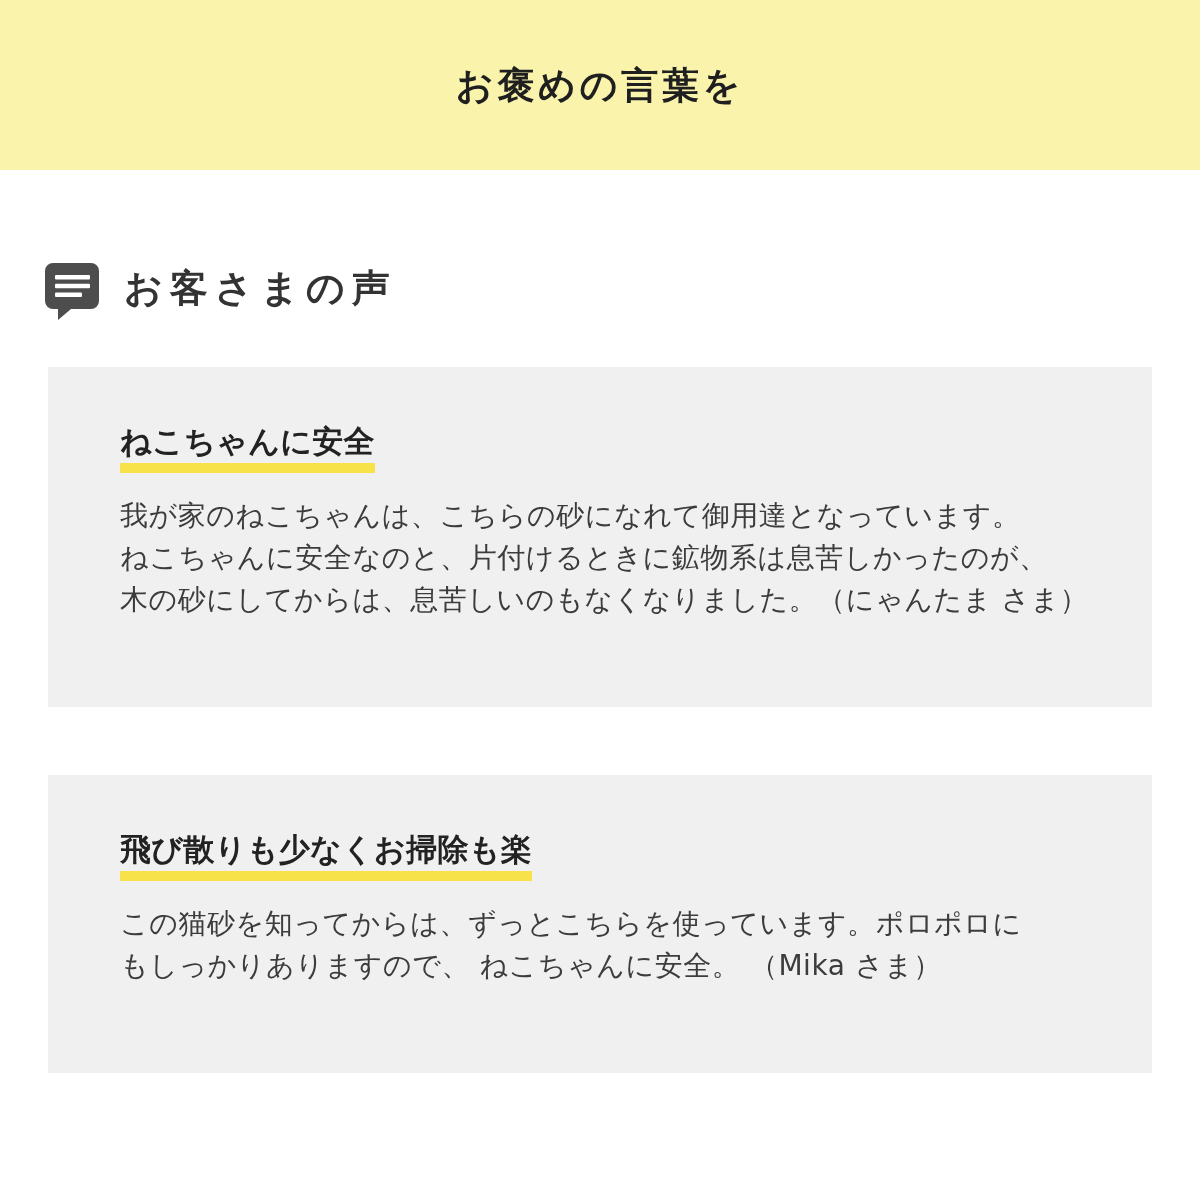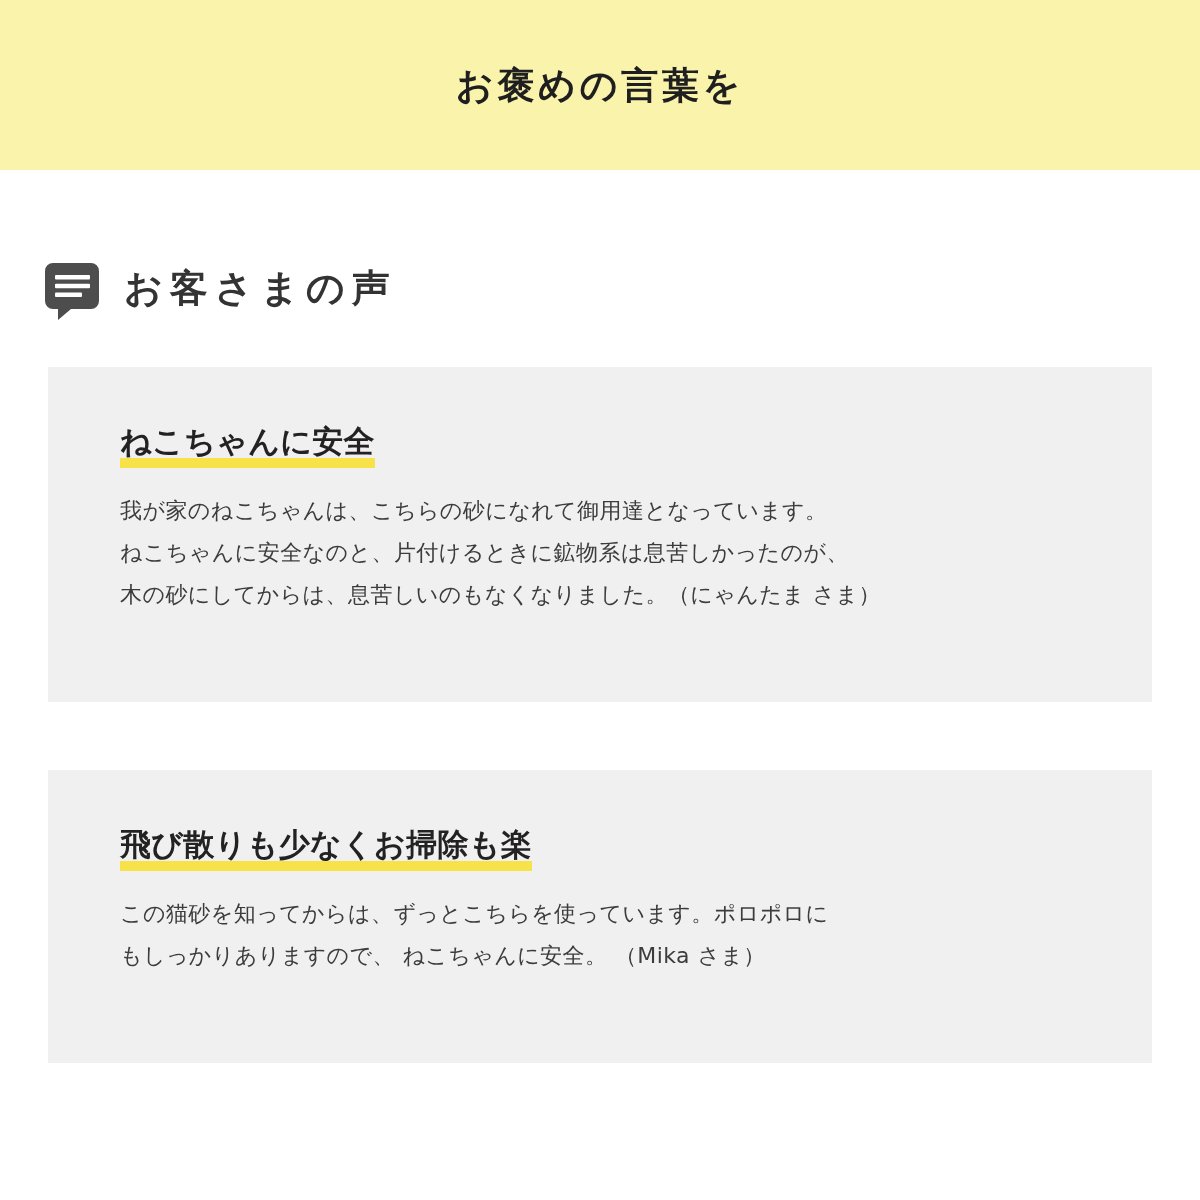--- a/index.html
+++ b/index.html
@@ -59,25 +59,26 @@
   .card-title {
     margin: 0 0 22px 0;
     font-size: 31px;
     font-weight: 800;
     line-height: 34px;
     color: #222222;
     letter-spacing: 0.01em;
   }
   .card-title .hl {
     display: inline-block;
+    padding-bottom: 5px;
     border-bottom: 10px solid var(--highlight-yellow, #F8E24A);
   }
   .card-line {
     margin: 0;
-    font-size: 22px;
+    font-size: 28px;
     line-height: 42px;
     letter-spacing: 0.02em;
     color: var(--body-text, #3C3C3C);
     white-space: nowrap;
   }
 </style>
 </head>
 <body>
 
 <div class="page">

